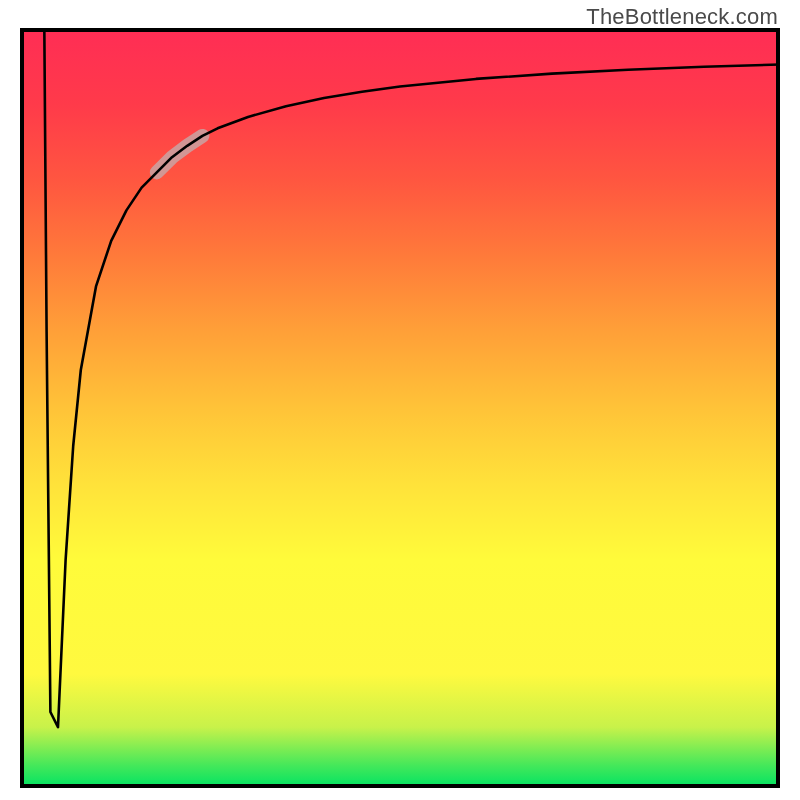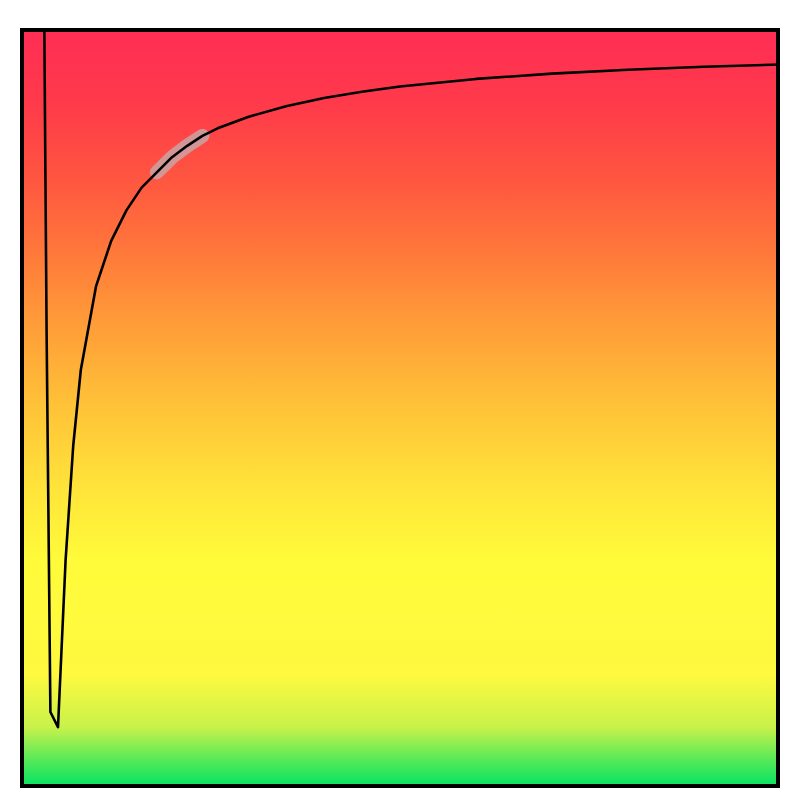--- a/index.html
+++ b/index.html
@@ -98,13 +98,14 @@
 
   <div class="plot-area"></div>
 
   <svg class="curve" viewBox="0 0 760 760">
     <path id="hlPath" fill="none" stroke-linecap="round" d="M136.80 144.40 L152.00 129.20 L167.20 117.80 L182.40 107.92 " stroke="#c9a3a3" stroke-width="14" opacity="0.85"></path>
     <path id="mainPath" fill="none" stroke="#000" stroke-width="2.6" stroke-linejoin="round" d="M24.32 0.00 L26.60 304.00 L30.40 684.00 L38.00 699.20 L45.60 532.00 L53.20 418.00 L60.80 342.00 L76.00 258.40 L91.20 212.80 L106.40 182.40 L121.60 159.60 L136.80 144.40 L152.00 129.20 L167.20 117.80 L182.40 107.92 L197.60 100.32 L228.00 88.92 L266.00 78.28 L304.00 69.92 L342.00 63.84 L380.00 58.52 L418.00 54.72 L456.00 50.92 L532.00 45.60 L608.00 41.80 L684.00 38.76 L760.00 36.48 "></path>
   </svg>
 
   <div class="border-frame"></div>
 
+  <div class="watermark">TheBottleneck.com</div>
 </div>
 
 </body></html>

